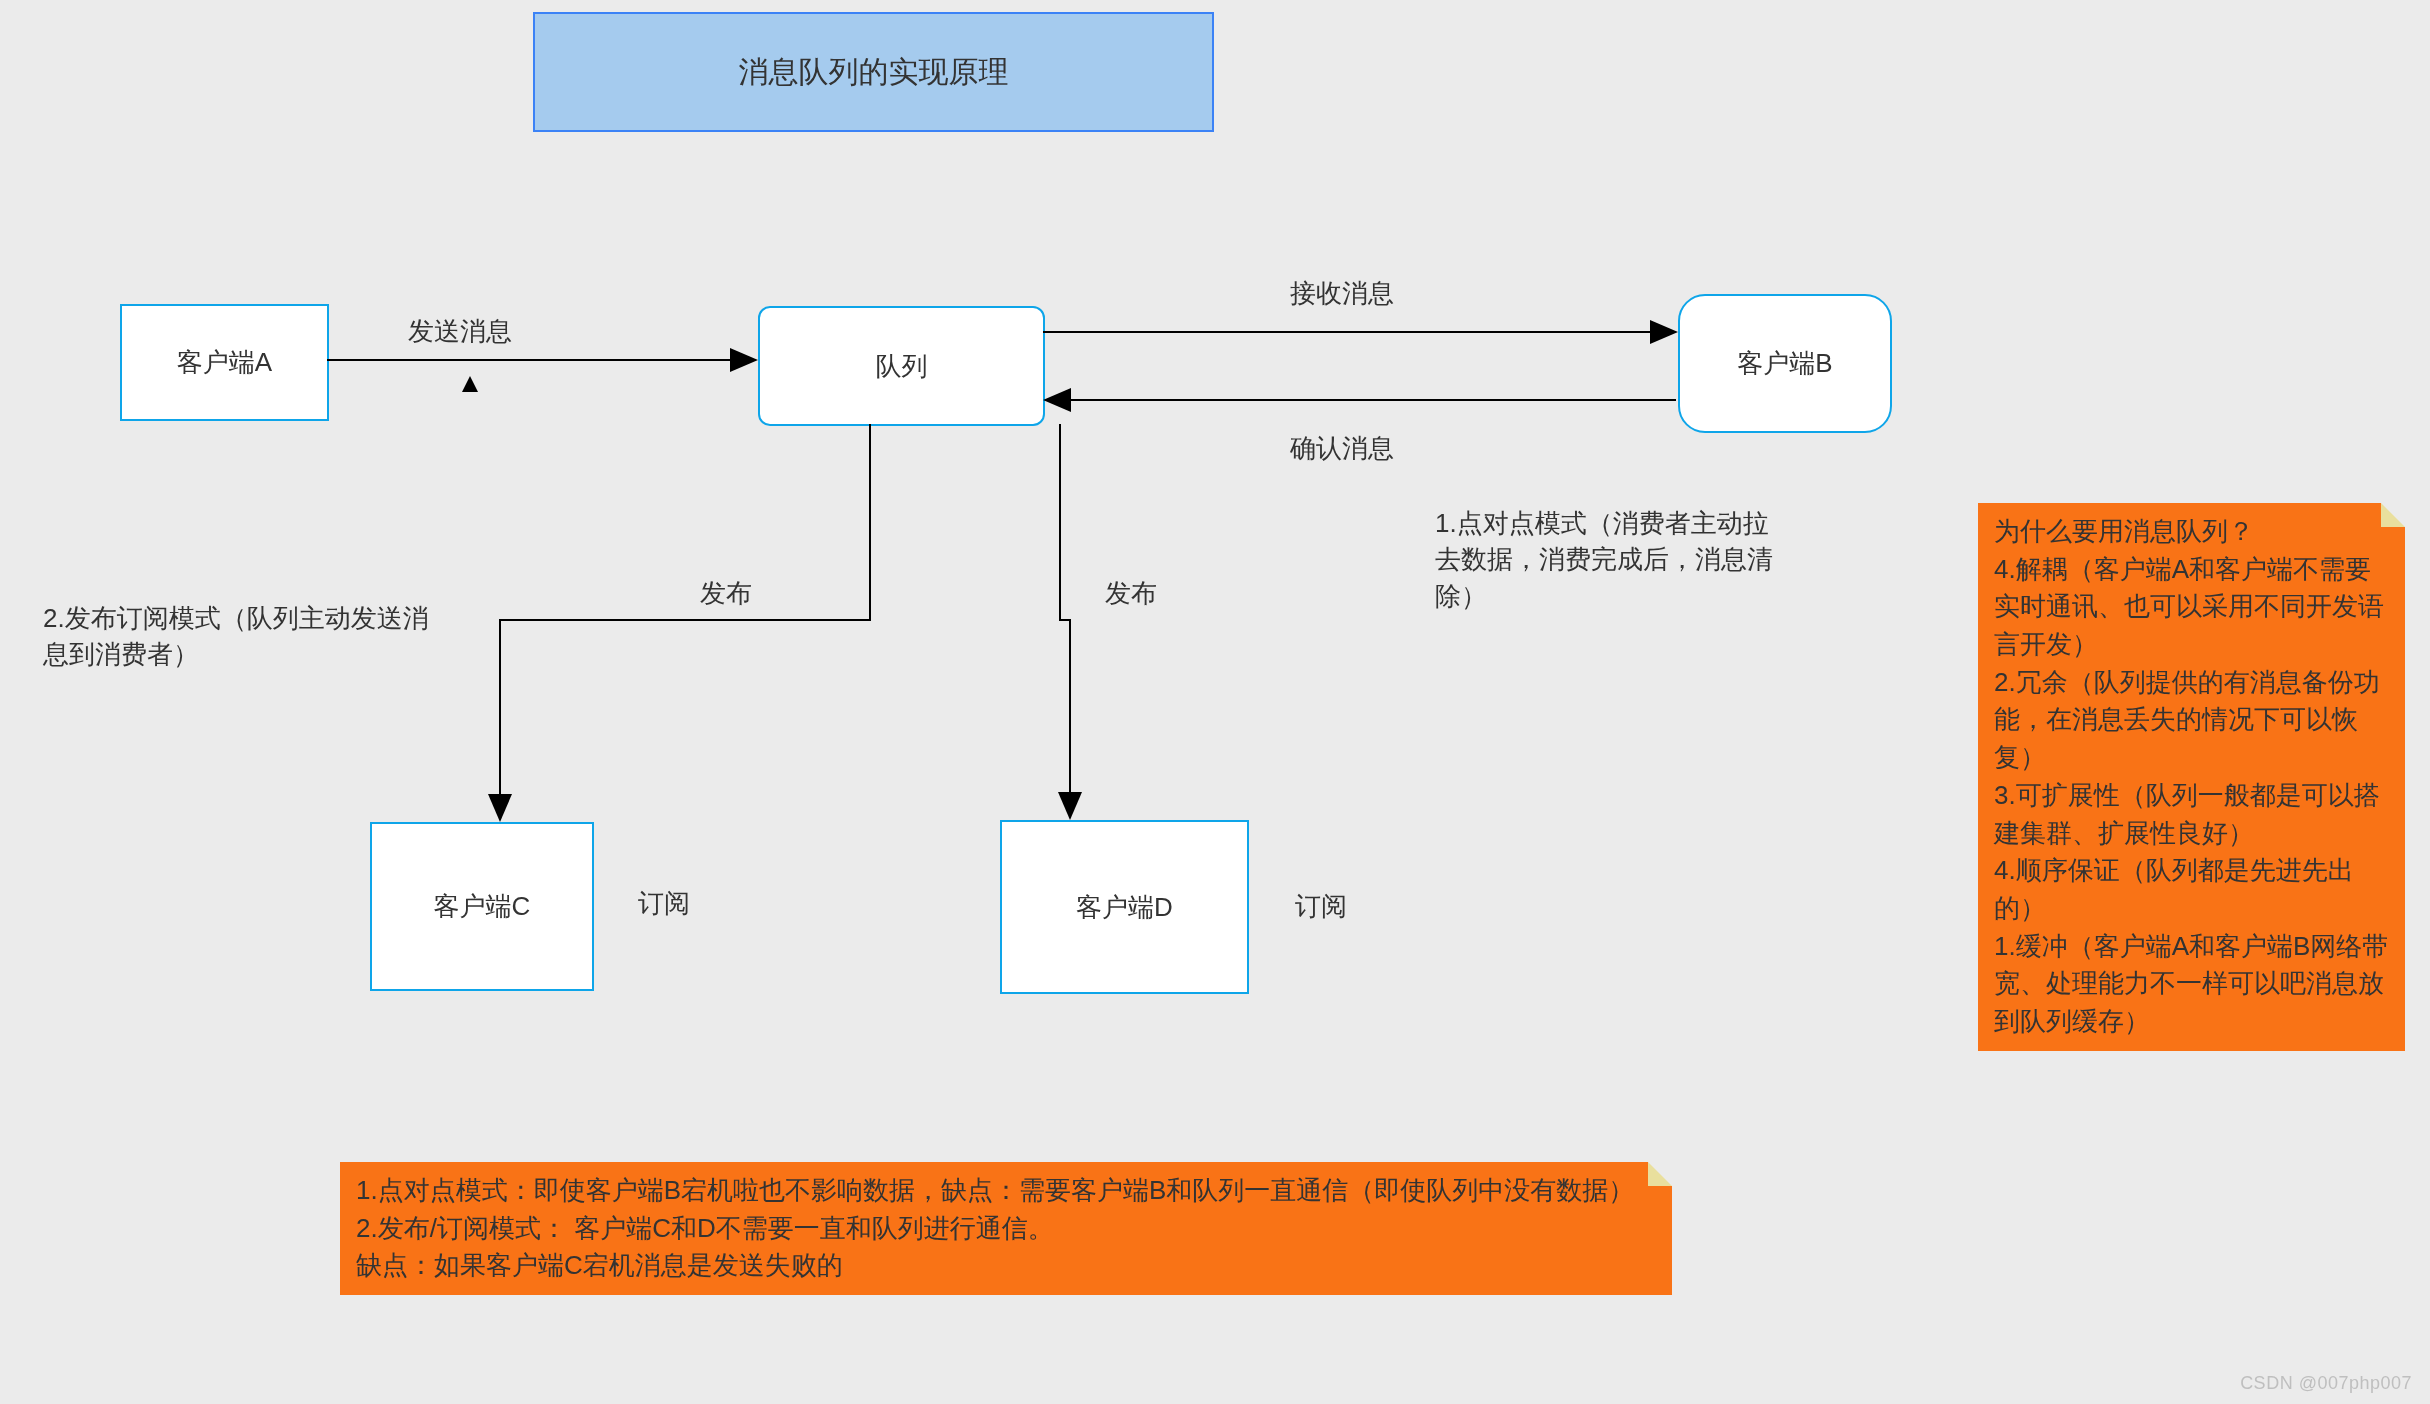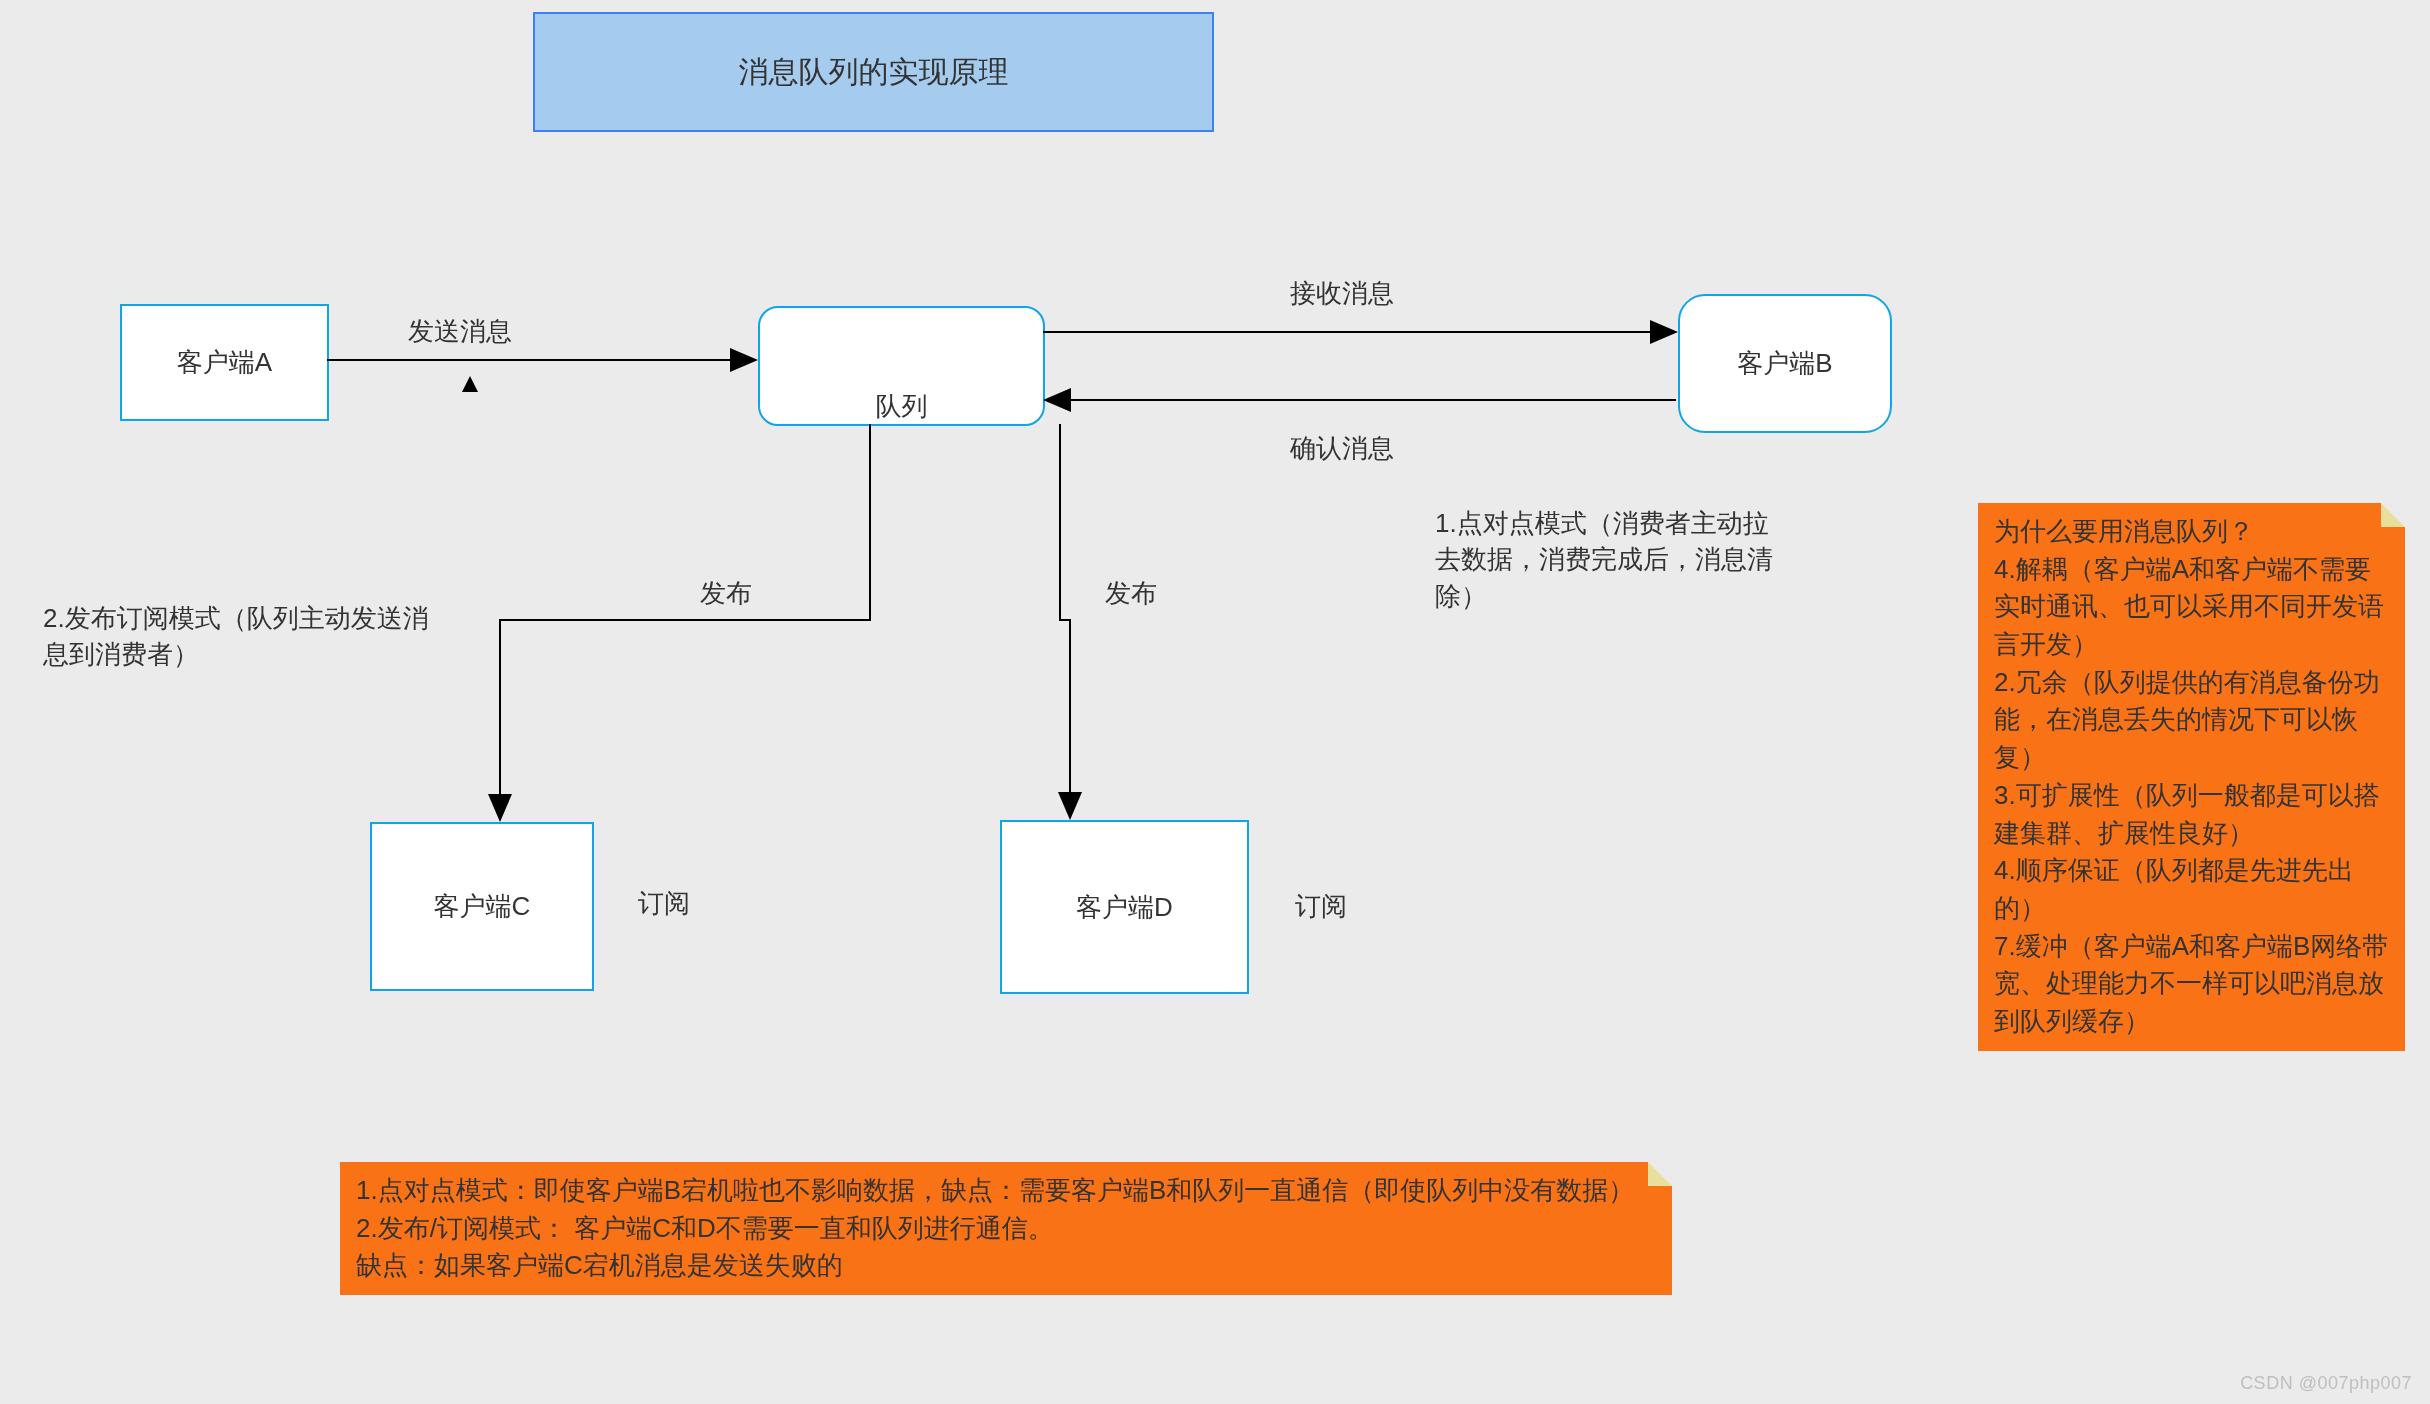--- a/index.html
+++ b/index.html
@@ -1,19 +1,19 @@
 <!DOCTYPE html>
 <html><head>
 <meta charset="utf-8">
 <style>
   html,body{margin:0;padding:0;width:2430px;height:1404px;background:#ebebeb;font-family:"Microsoft YaHei","PingFang SC","Helvetica Neue",Arial,sans-serif;color:#333;}
   .canvas{position:relative;width:2430px;height:1404px;}
   .node{position:absolute;border:2px solid #0ea5e9;background:#fff;display:flex;align-items:center;justify-content:center;font-size:26px;}
   .title-box{position:absolute;background:#a5cbee;border:2px solid #3b82f6;display:flex;align-items:center;justify-content:center;font-size:30px;}
-  .queue-box{border-radius:20px;align-items:flex-end;}
+  .queue-box{border-radius:12px;}
   .label{position:absolute;font-size:26px;color:#333;line-height:1.4;}
   .note{position:absolute;background:#f97316;font-size:26px;line-height:1.45;padding:10px 16px;}
   .note .corner{position:absolute;top:0;right:0;width:0;height:0;border-left:24px solid #e9df9d;border-top:24px solid #ebebeb;}
   svg.overlay{position:absolute;left:0;top:0;width:2430px;height:1404px;pointer-events:none;}
   .watermark{position:absolute;right:18px;bottom:10px;font-size:18px;color:#bfbfbf;letter-spacing:.5px;}
 </style>
 </head>
 <body>
 
 <div class="canvas">
@@ -53,21 +53,21 @@
   <div class="label" style="left:1435px;top:505px;width:350px;">1.点对点模式（消费者主动拉去数据，消费完成后，消息清除）</div>
   <div class="label" style="left:43px;top:600px;width:400px;">2.发布订阅模式（队列主动发送消息到消费者）</div>
 
   <div class="note" style="left:1978px;top:503px;width:395px;">
     <div class="corner"></div>
     <div>为什么要用消息队列？</div>
     <div>4.解耦（客户端A和客户端不需要实时通讯、也可以采用不同开发语言开发）</div>
     <div>2.冗余（队列提供的有消息备份功能，在消息丢失的情况下可以恢复）</div>
     <div>3.可扩展性（队列一般都是可以搭建集群、扩展性良好）</div>
     <div>4.顺序保证（队列都是先进先出的）</div>
-    <div>7.缓冲（客户端A和客户端B网络带宽、处理能力不一样可以吧消息放到队列缓存）</div>
+    <div>1.缓冲（客户端A和客户端B网络带宽、处理能力不一样可以吧消息放到队列缓存）</div>
   </div>
 
   <div class="note" style="left:340px;top:1162px;width:1300px;">
     <div class="corner"></div>
     <div>1.点对点模式：即使客户端B宕机啦也不影响数据，缺点：需要客户端B和队列一直通信（即使队列中没有数据）</div>
     <div>2.发布/订阅模式：    客户端C和D不需要一直和队列进行通信。</div>
     <div>缺点：如果客户端C宕机消息是发送失败的</div>
   </div>
 
   <div class="watermark">CSDN @007php007</div>

